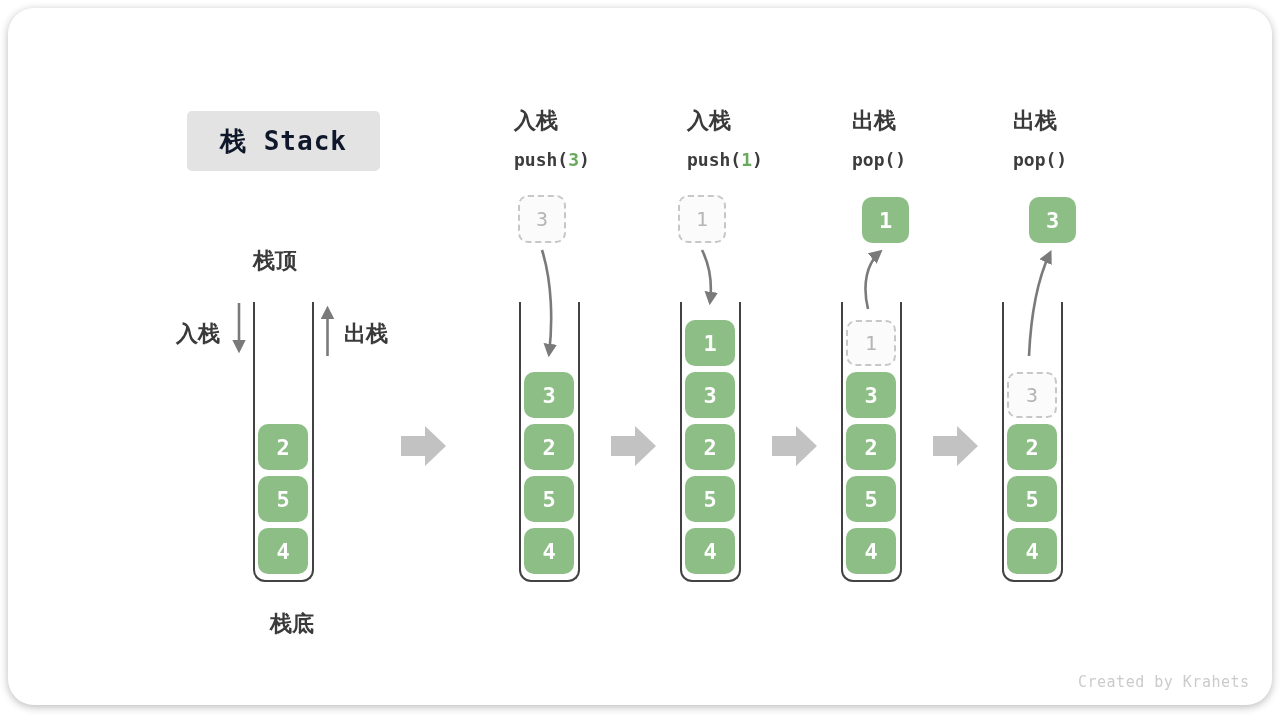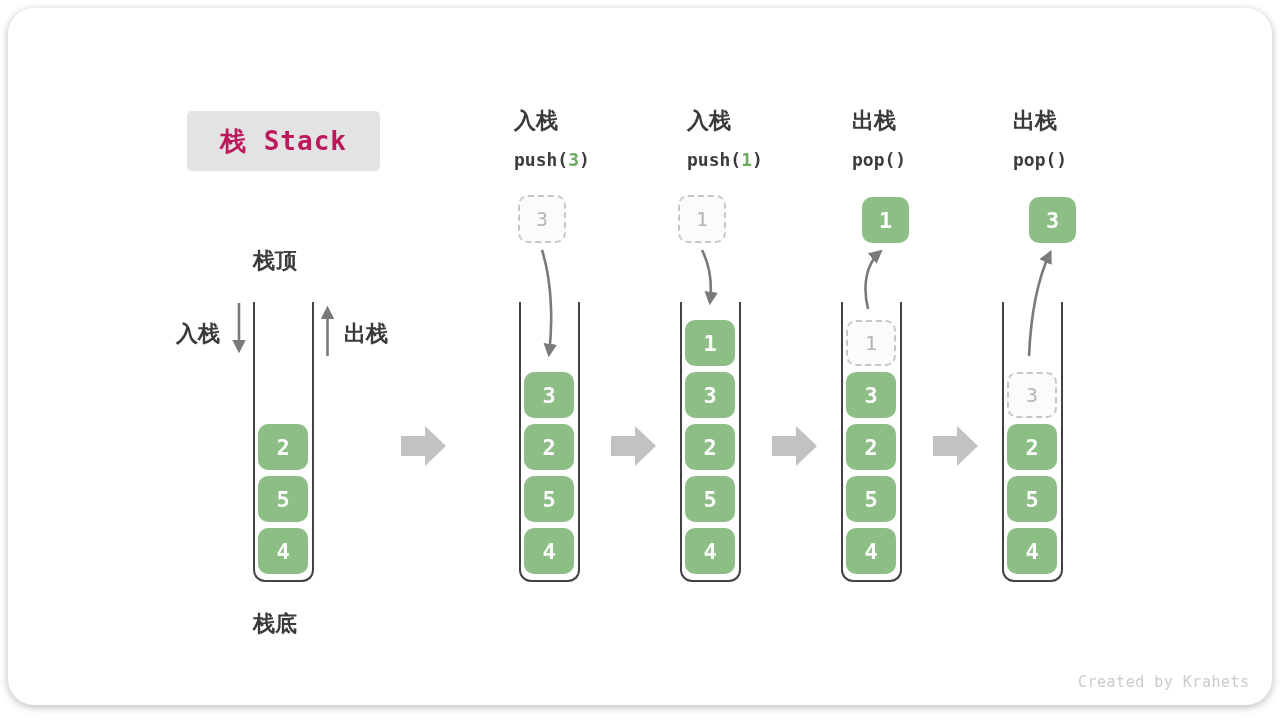--- a/index.html
+++ b/index.html
@@ -31,21 +31,21 @@
   }
   .title-badge {
     position: absolute;
     left: 187px; top: 111px;
     width: 193px; height: 60px;
     background: #e3e3e3;
     border-radius: 5px;
     display: flex; align-items: center; justify-content: center;
     font-family: "DejaVu Sans Mono", monospace;
     font-size: 26px; font-weight: bold;
-    color: #be185d;
+    color: #0f172a;
     z-index: 2;
     letter-spacing: 1px;
   }
   .cjk-label {
     position: absolute;
     font-size: 22px; font-weight: bold;
     color: #3a3a3a;
     z-index: 2;
     white-space: nowrap;
   }
@@ -136,21 +136,21 @@
 
     <polygon fill="#c2c2c2" points="401,436 425,436 425,426 446,446 425,466 425,456 401,456"></polygon>
     <polygon fill="#c2c2c2" points="611,436 635,436 635,426 656,446 635,466 635,456 611,456"></polygon>
     <polygon fill="#c2c2c2" points="772,436 796,436 796,426 817,446 796,466 796,456 772,456"></polygon>
     <polygon fill="#c2c2c2" points="933,436 957,436 957,426 978,446 957,466 957,456 933,456"></polygon>
   </svg>
 
   <div class="title-badge">栈 Stack</div>
 
   <div class="cjk-label" style="left:253px; top:246px; width:61px; ">栈顶</div>
-  <div class="cjk-label" style="left:253px; top:609px; width:61px; text-align:left;">栈底</div>
+  <div class="cjk-label" style="left:253px; top:609px; width:61px; text-align:right;">栈底</div>
   <div class="cjk-label" style="left:176px; top:319px;">入栈</div>
   <div class="cjk-label" style="left:344px; top:319px;">出栈</div>
 
   <div class="op-header" style="left:514px;">
     <div class="op-cn">入栈</div>
     <div class="op-code"><span>push(</span><span class="arg">3</span><span>)</span></div>
   </div>
   <div class="op-header" style="left:687px;">
     <div class="op-cn">入栈</div>
     <div class="op-code"><span>push(</span><span class="arg">1</span><span>)</span></div>

